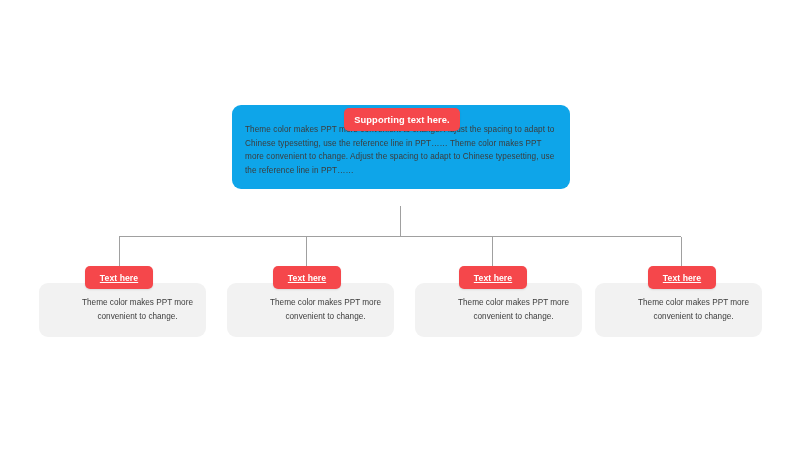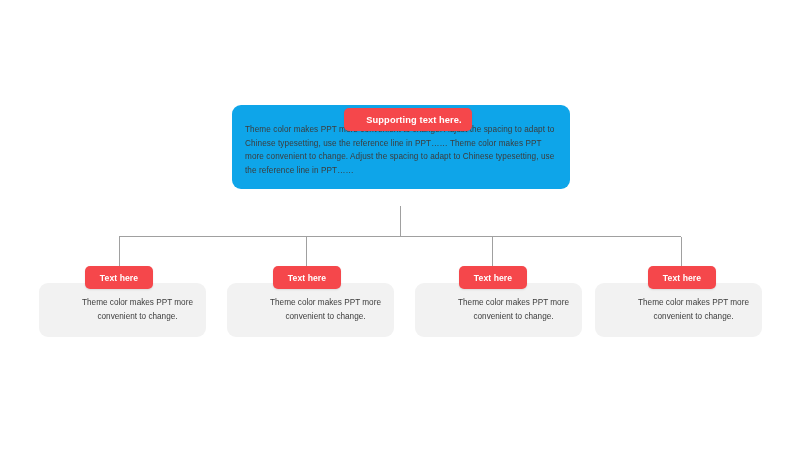--- a/index.html
+++ b/index.html
@@ -59,21 +59,20 @@
     background: #f5474b;
     border-radius: 5px;
     display: flex;
     align-items: center;
     justify-content: center;
     color: #ffffff;
     font-size: 9.3px;
     font-weight: bold;
     letter-spacing: 0.01em;
     box-shadow: 0 1px 2px rgba(0,0,0,0.10);
-    padding-left: 12px;
   }
 
   
   .leaf-card {
     position: absolute;
     top: 283px;
     width: 167px;
     height: 54px;
     background: #f2f2f2;
     border-radius: 9px;
@@ -96,20 +95,21 @@
     background: #f5474b;
     border-radius: 5px;
     display: flex;
     align-items: center;
     justify-content: center;
     color: #ffffff;
     font-size: 8.6px;
     font-weight: bold;
     letter-spacing: 0.01em;
     box-shadow: 0 1px 2px rgba(0,0,0,0.10);
+    text-decoration: underline;
   }
 
   .n1 { left: 39px; }
   .n2 { left: 227px; }
   .n3 { left: 415px; }
   .n4 { left: 595px; }
 
   .b1 { left: 85px; }
   .b2 { left: 273px; }
   .b3 { left: 459px; }

